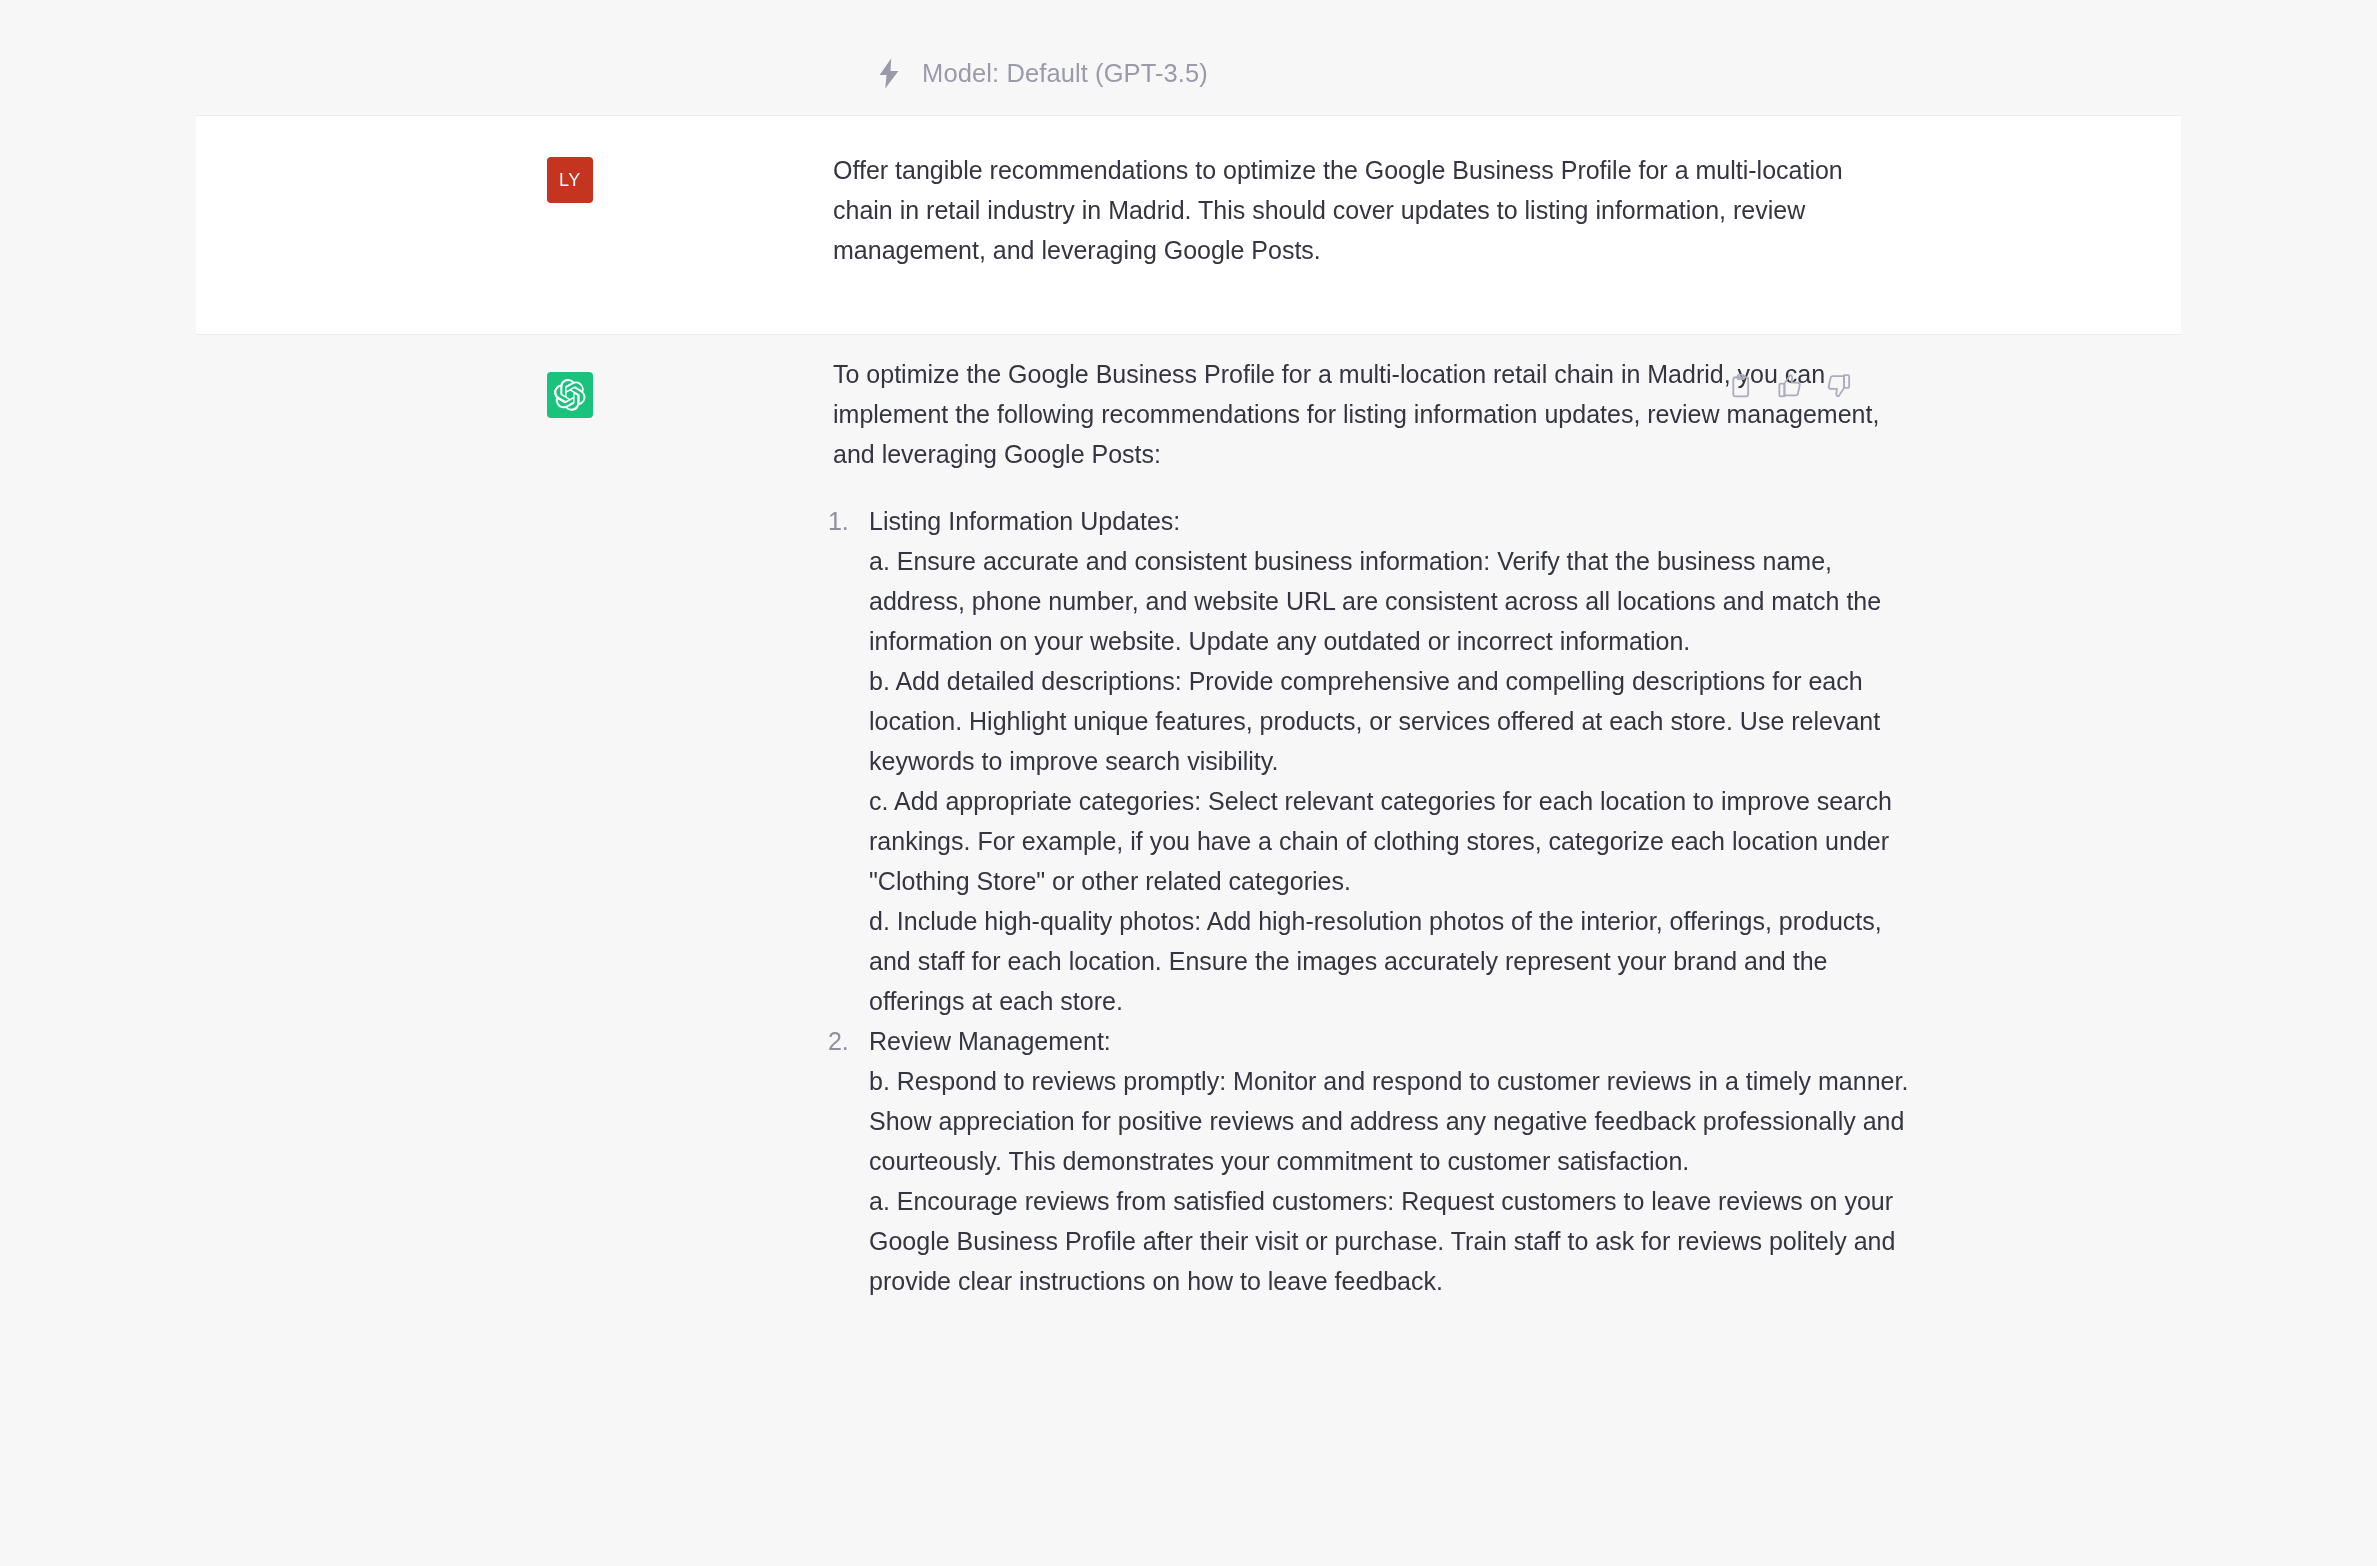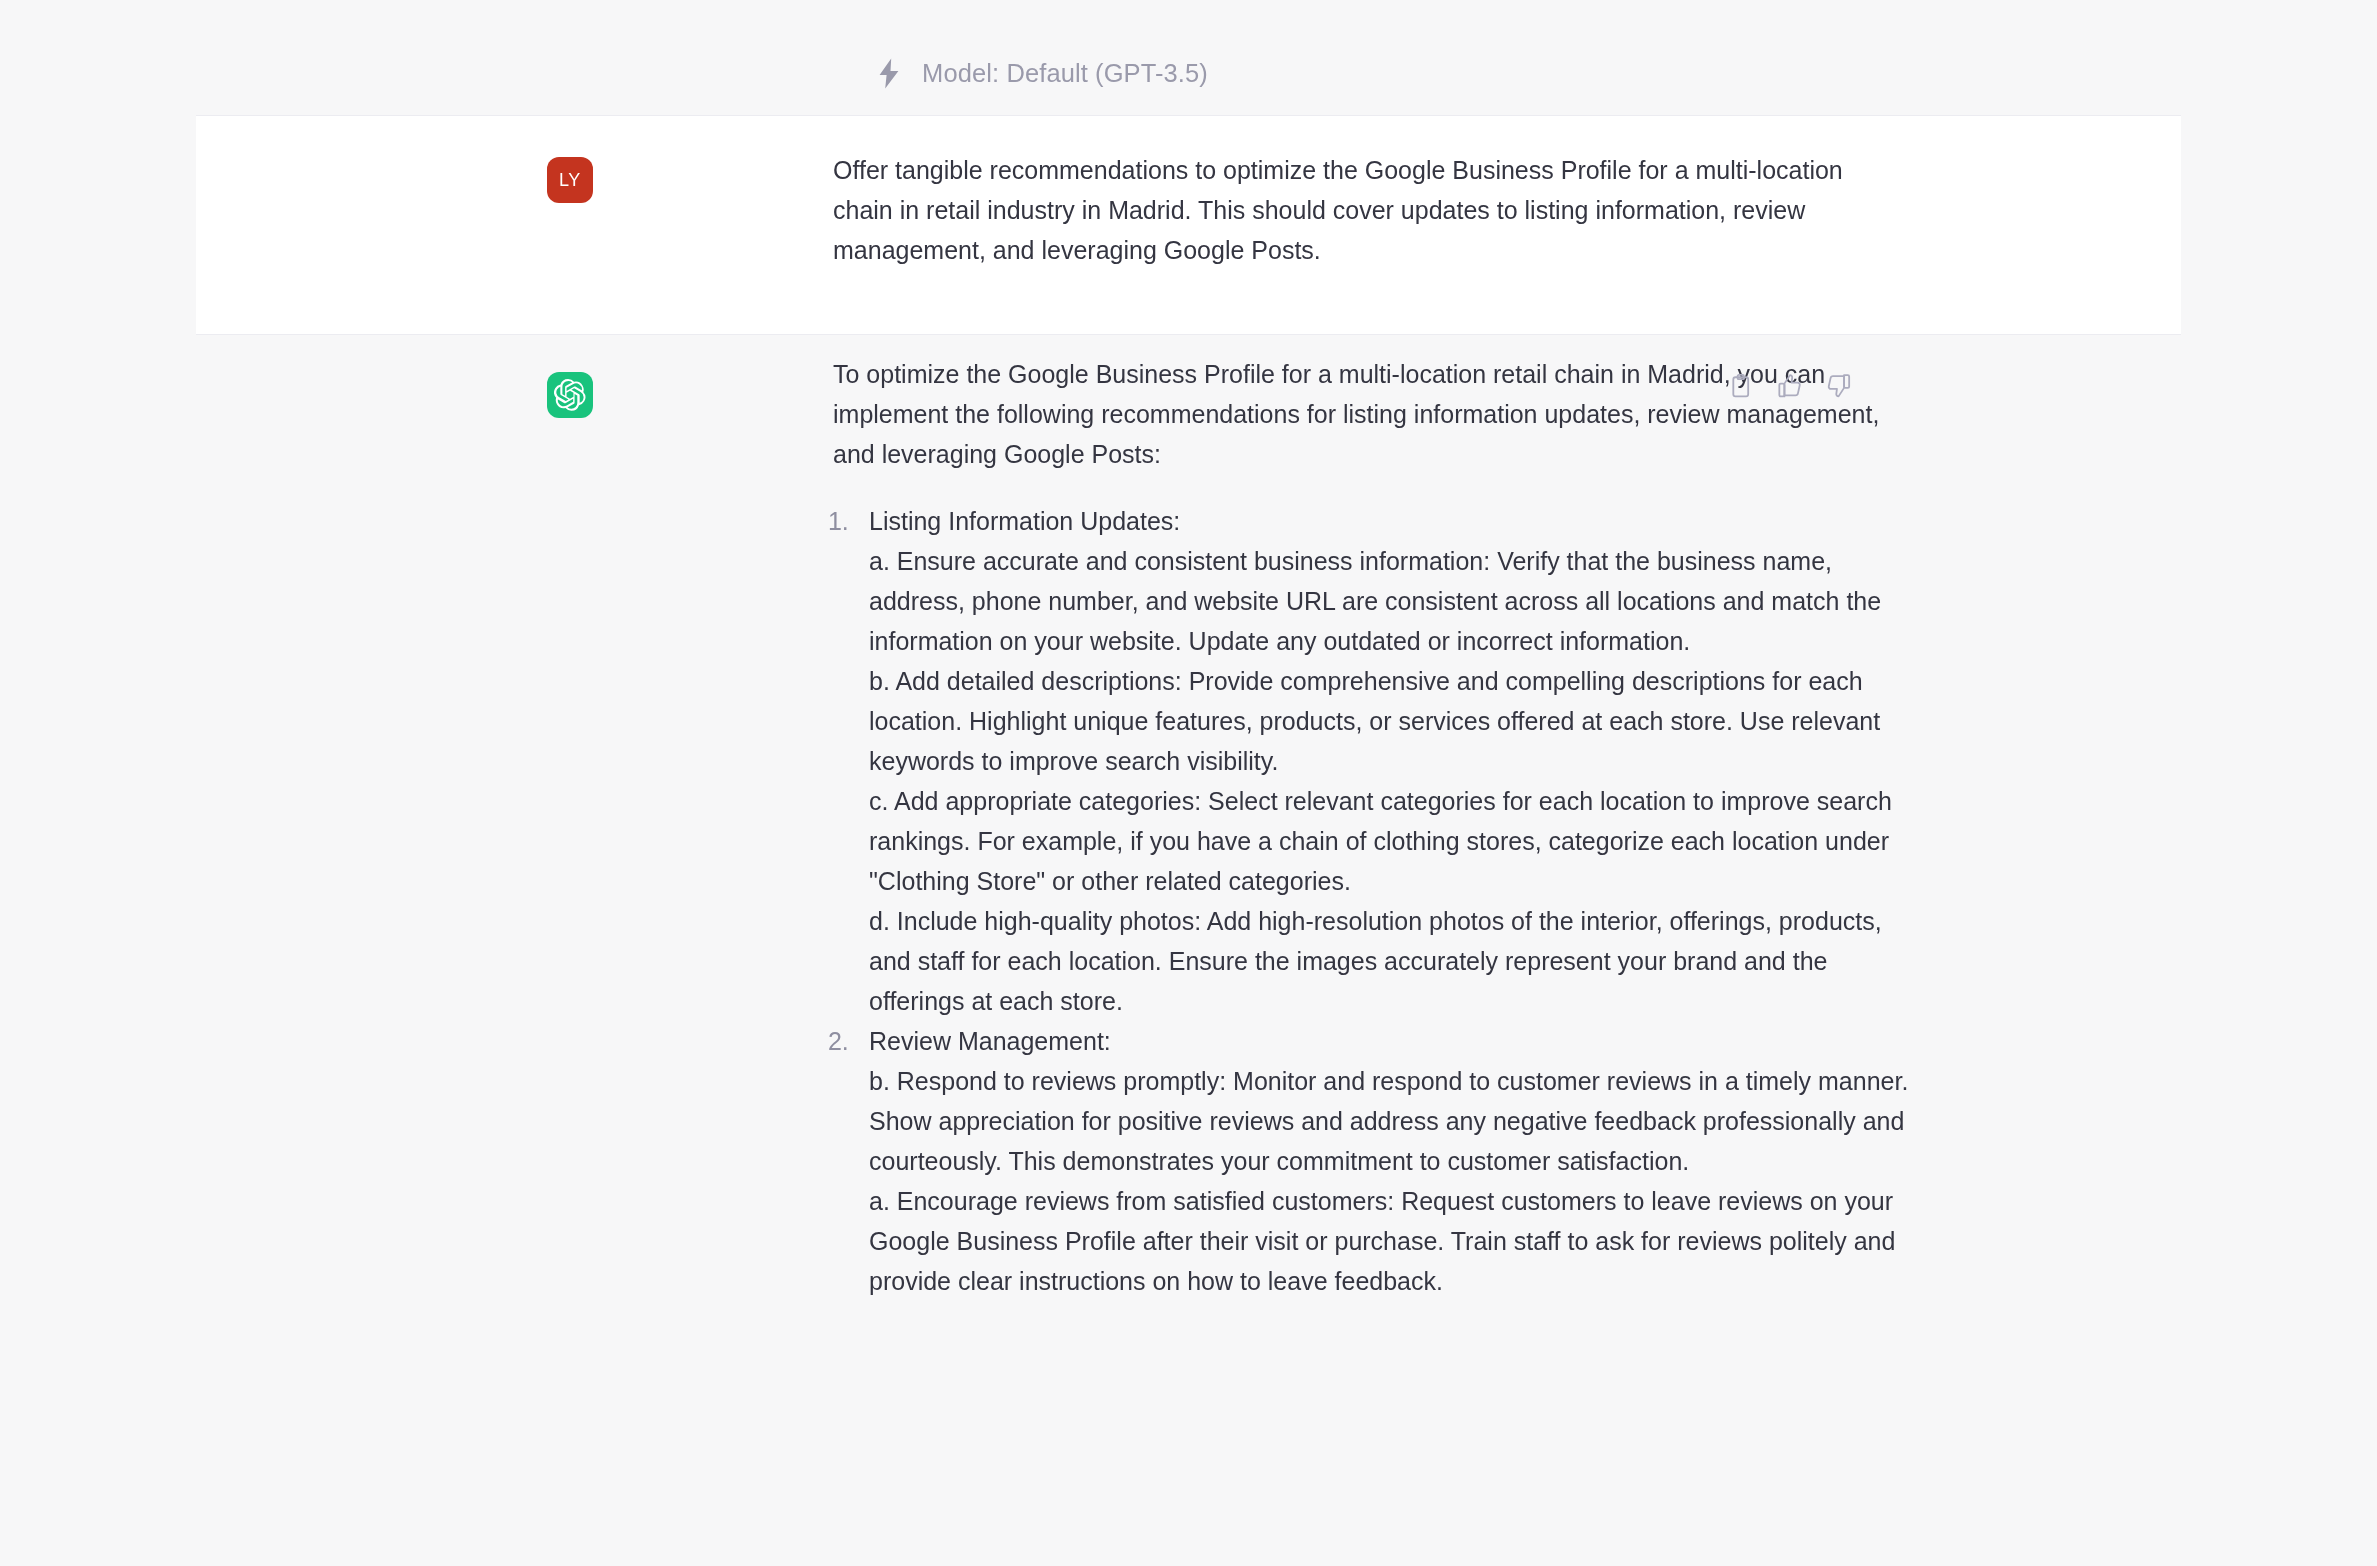--- a/index.html
+++ b/index.html
@@ -69,21 +69,21 @@
     height: 1230px;
     background: #F7F7F8;
   }
 
   
   .avatar {
     position: absolute;
     left: 351px;
     width: 46px;
     height: 46px;
-    border-radius: 12px;
+    border-radius: 4px;
     display: flex;
     align-items: center;
     justify-content: center;
     box-sizing: border-box;
   }
   .msg-row.user .avatar {
     top: 41px;
     background: #C4341F;
     color: #FFFFFF;
     font-size: 18px;

